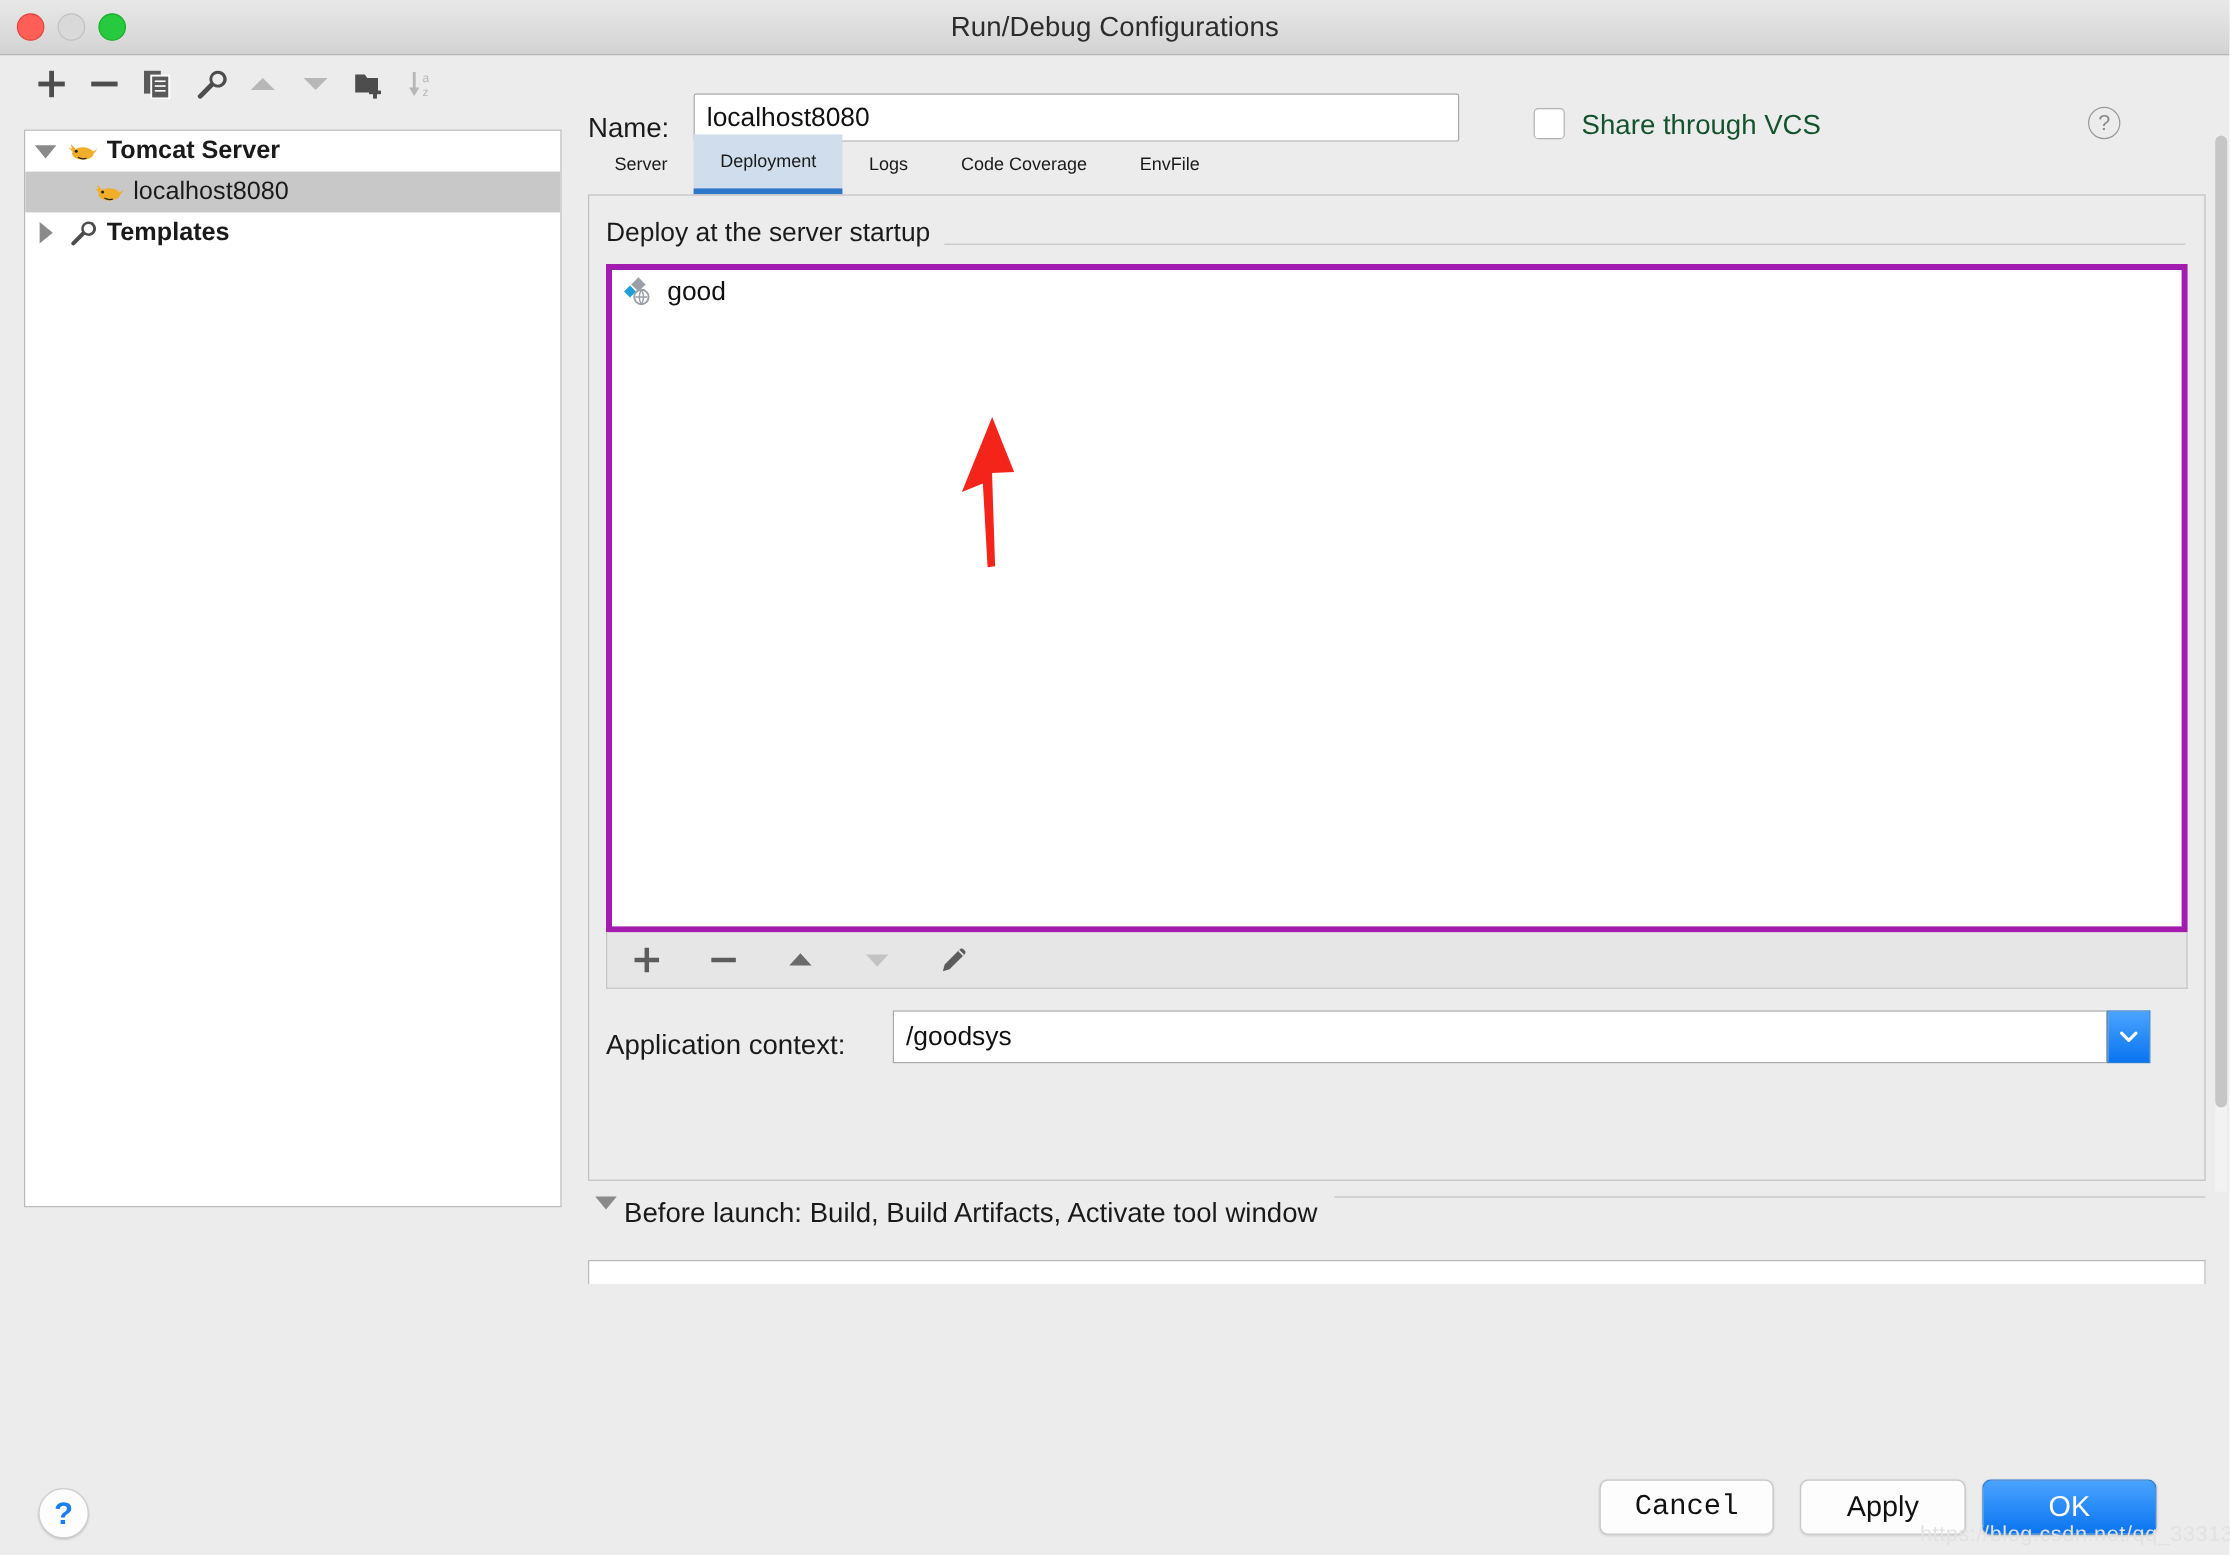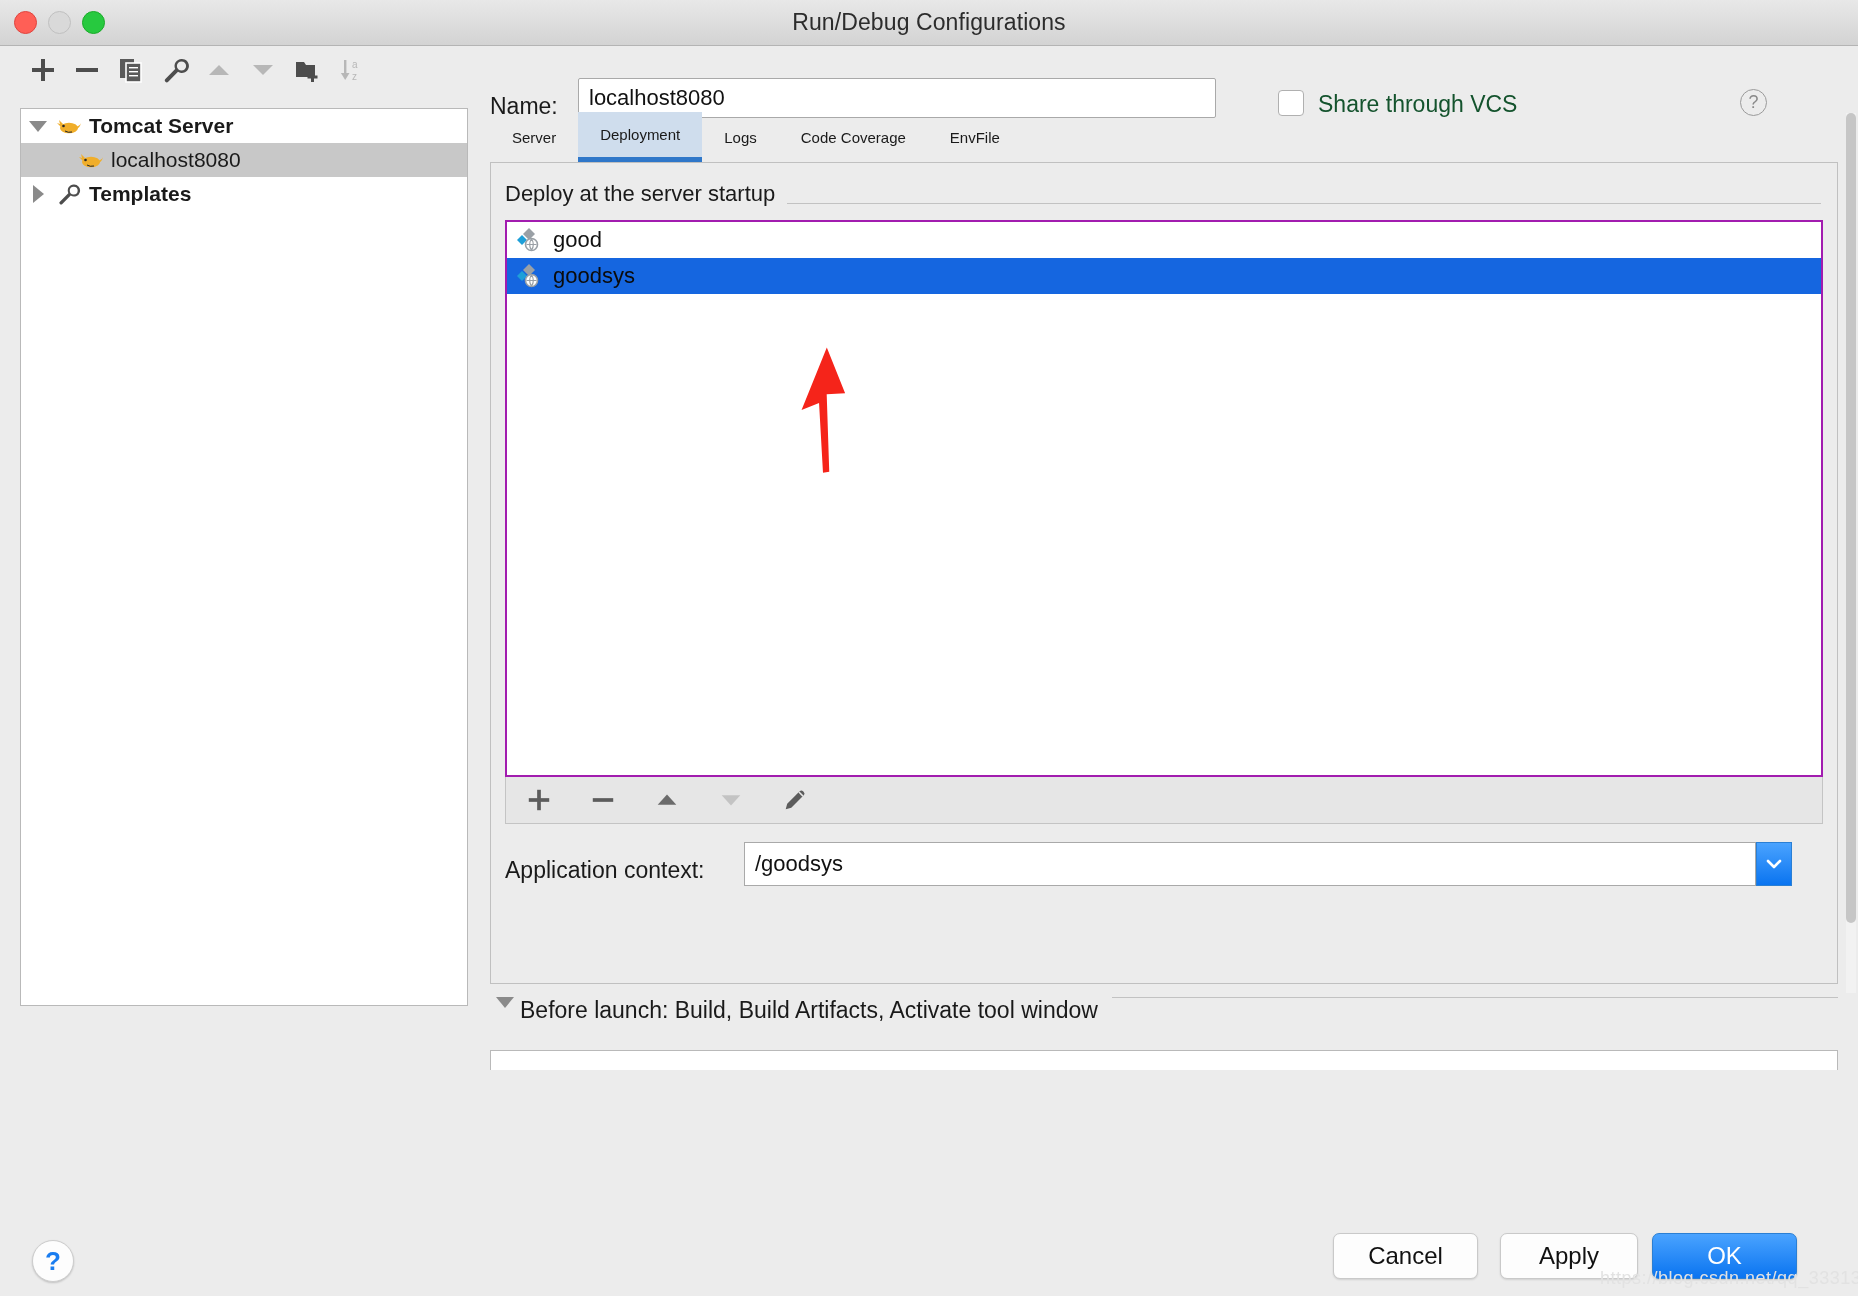--- a/index.html
+++ b/index.html
@@ -175,21 +175,21 @@
     position: absolute; left: 14px; top: 40px;
     right: 16px; height: 1px;
     background: #c2c2c2;
   }
 
   
   #deploy-list {
     position: absolute; left: 14px; top: 57px;
     width: 1318px; height: 557px;
     background: #ffffff;
-    border: 2px solid #a21caf;
+    border: 5px solid #a21caf;
     box-sizing: border-box;
     overflow: hidden;
   }
   .deploy-row {
     height: 36px;
     display: flex; align-items: center;
     font-size: 22px; color: #111;
     padding-left: 8px;
     white-space: nowrap;
   }
@@ -298,20 +298,21 @@
     height: 46px;
     border-radius: 7px;
     display: flex; align-items: center; justify-content: center;
     font-size: 24px;
     box-sizing: border-box;
   }
   #btn-cancel {
     left: 1333px; width: 145px;
     background: #fdfdfd; border: 1px solid #c9c9c9; color: #111;
     box-shadow: 0 1px 2px rgba(0,0,0,0.12);
+    font-family: Liberation Mono, monospace;
   }
   #btn-apply {
     left: 1500px; width: 138px;
     background: #fdfdfd; border: 1px solid #c9c9c9; color: #111;
     box-shadow: 0 1px 2px rgba(0,0,0,0.12);
   }
   #btn-ok {
     left: 1652px; width: 145px;
     background: linear-gradient(to bottom, #4aa3ff 0%, #0a74f0 100%);
     border: 1px solid #2a7fd4; color: #ffffff;
@@ -481,31 +482,20 @@
           <span class="aicon">
             <svg width="26" height="26" viewBox="0 0 26 26">
               <polygon points="13,1 19,7 13,13 7,7" fill="#9aa0a6"></polygon>
               <polygon points="6,8 11,13 6,18 1,13" fill="#1e9fd8"></polygon>
               <circle cx="15.5" cy="17.5" r="6" fill="#ffffff" stroke="#9aa0a6" stroke-width="1.6"></circle>
               <path d="M10.5 17.5h10M15.5 11.8c2.4 3 2.4 8.4 0 11.4M15.5 11.8c-2.4 3-2.4 8.4 0 11.4" stroke="#9aa0a6" stroke-width="1.2" fill="none"></path>
             </svg>
           </span>
           <span>good</span>
         </div>
-        <div class="deploy-row selected">
-          <span class="aicon">
-            <svg width="26" height="26" viewBox="0 0 26 26">
-              <polygon points="13,1 19,7 13,13 7,7" fill="#9aa0a6"></polygon>
-              <polygon points="6,8 11,13 6,18 1,13" fill="#1e9fd8"></polygon>
-              <circle cx="15.5" cy="17.5" r="6" fill="#ffffff" stroke="#9aa0a6" stroke-width="1.6"></circle>
-              <path d="M10.5 17.5h10M15.5 11.8c2.4 3 2.4 8.4 0 11.4M15.5 11.8c-2.4 3-2.4 8.4 0 11.4" stroke="#9aa0a6" stroke-width="1.2" fill="none"></path>
-            </svg>
-          </span>
-          <span>goodsys</span>
-        </div>
       </div>
 
       <div id="list-toolbar">
         <div class="ltbtn" style="margin-left:10px;">
           <svg width="26" height="26" viewBox="0 0 28 28">
             <rect x="12" y="3" width="4" height="22" fill="#5c5c5c"></rect>
             <rect x="3" y="12" width="22" height="4" fill="#5c5c5c"></rect>
           </svg>
         </div>
         <div class="ltbtn" style="margin-left:18px;">

